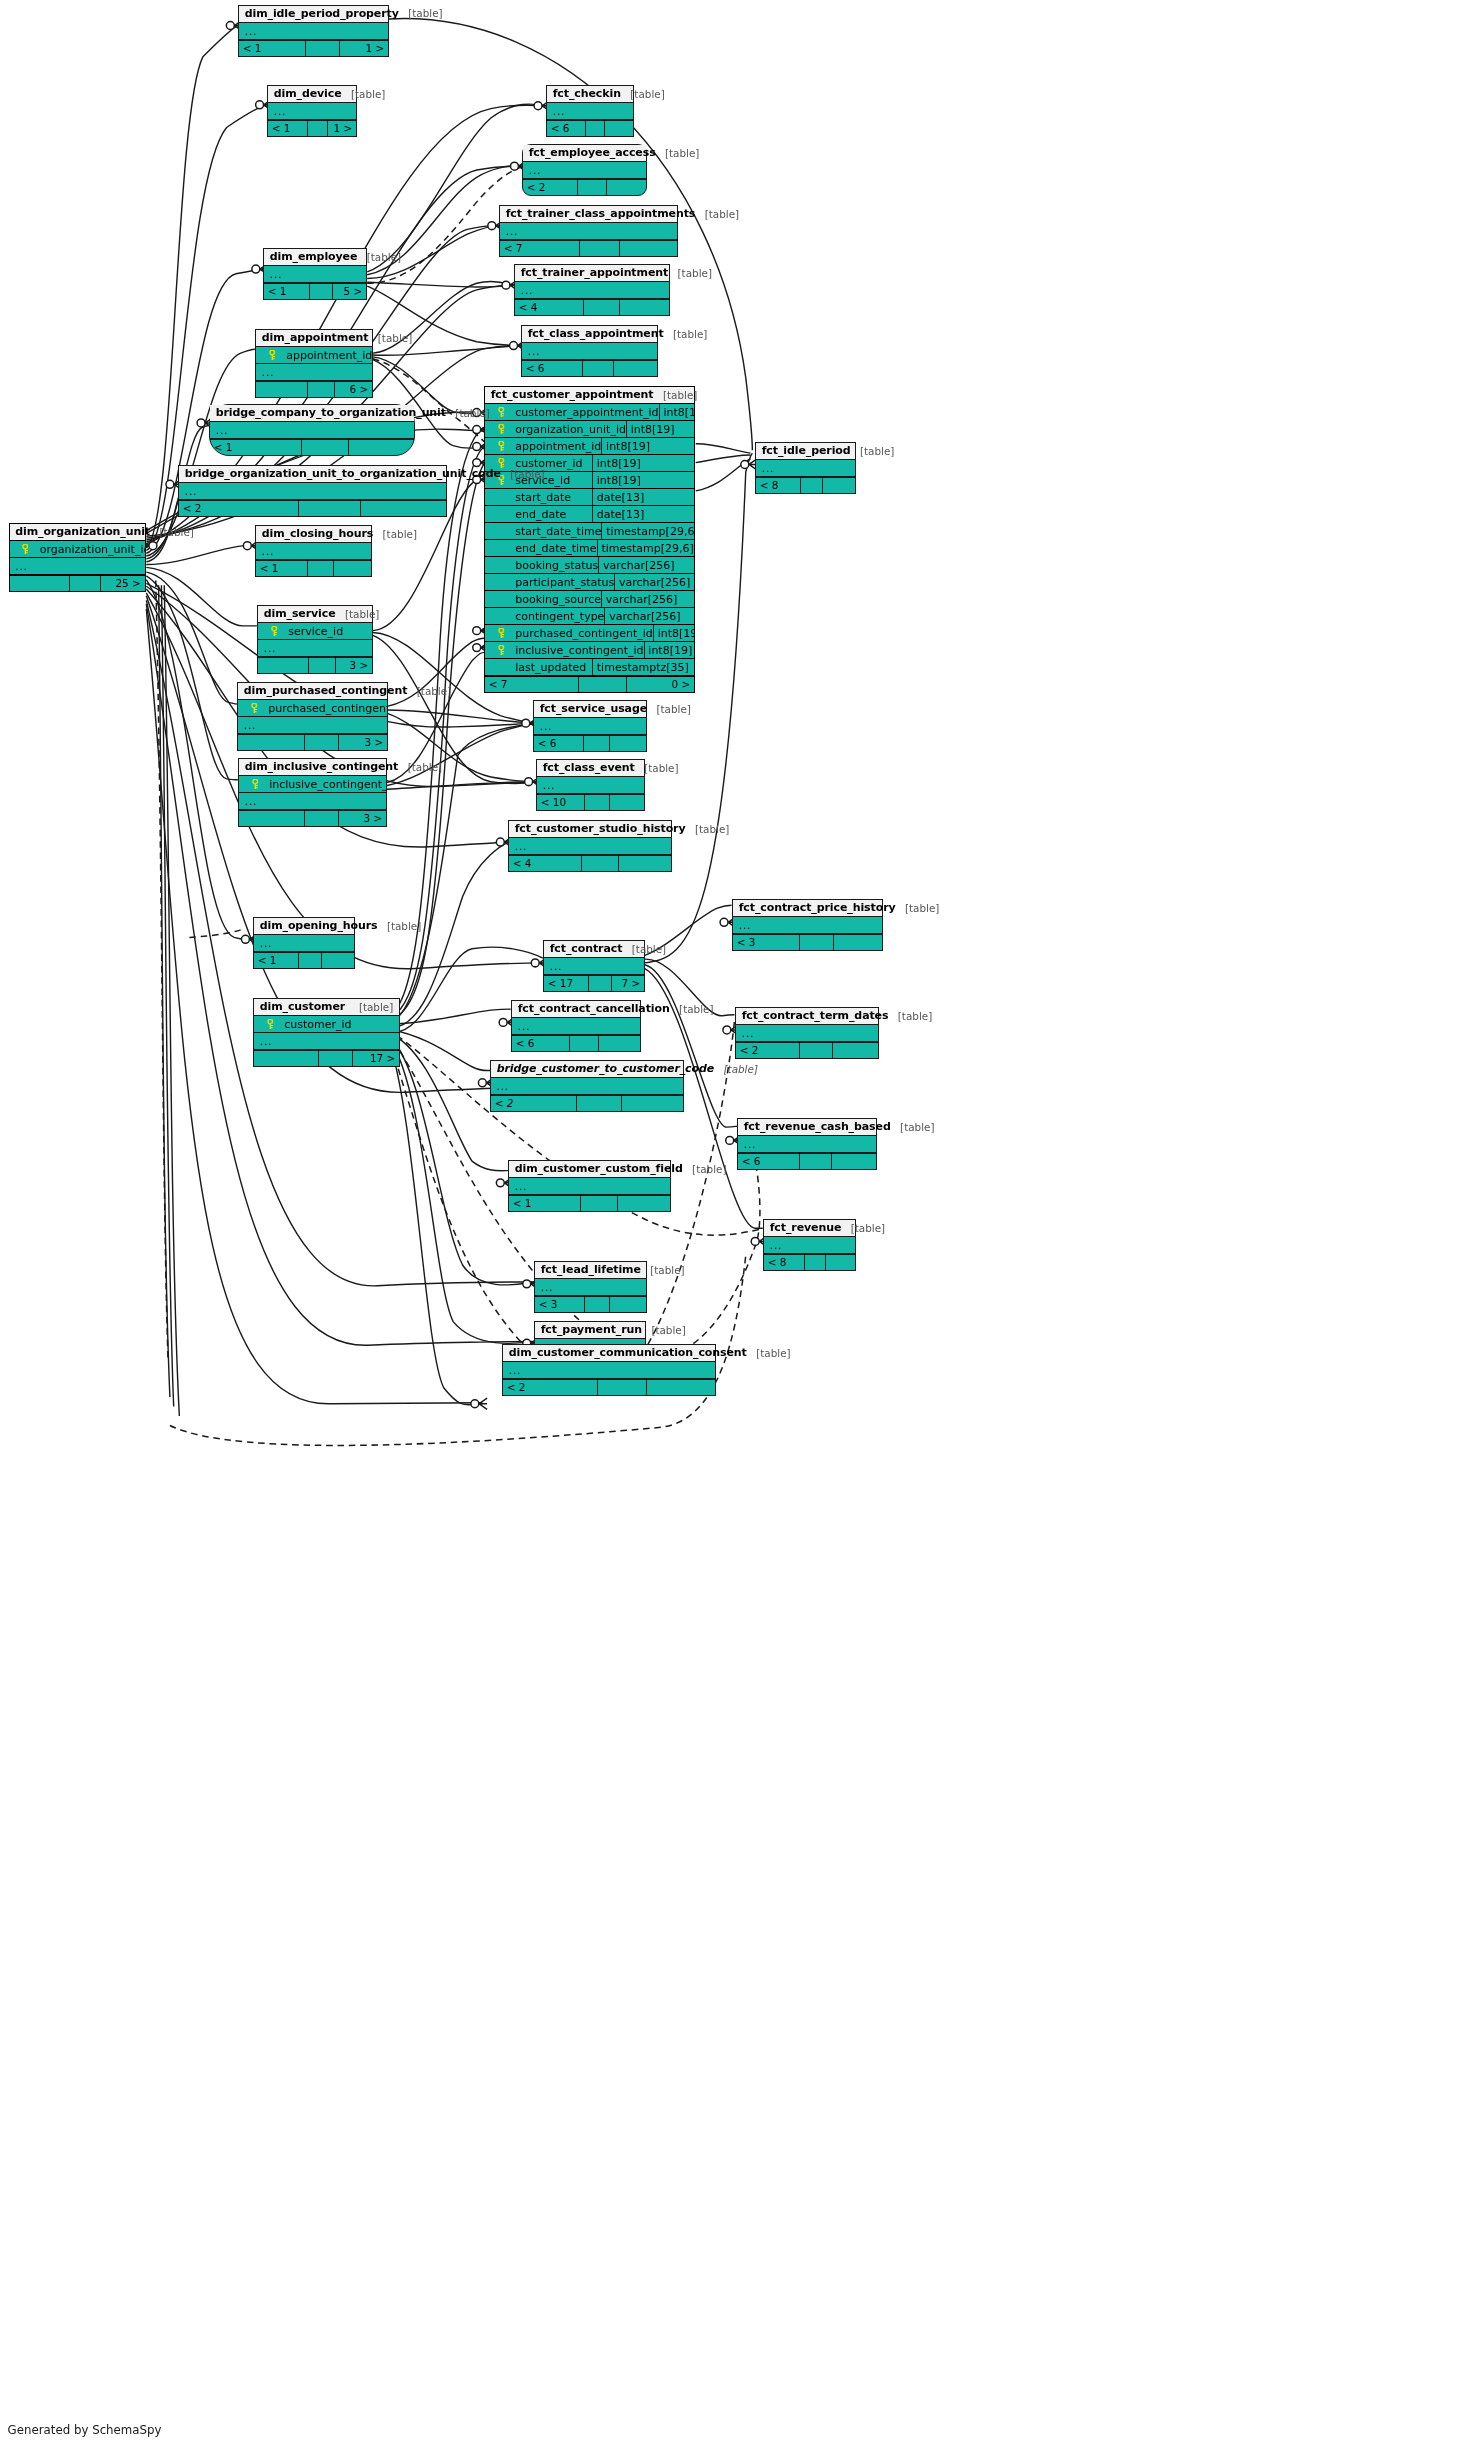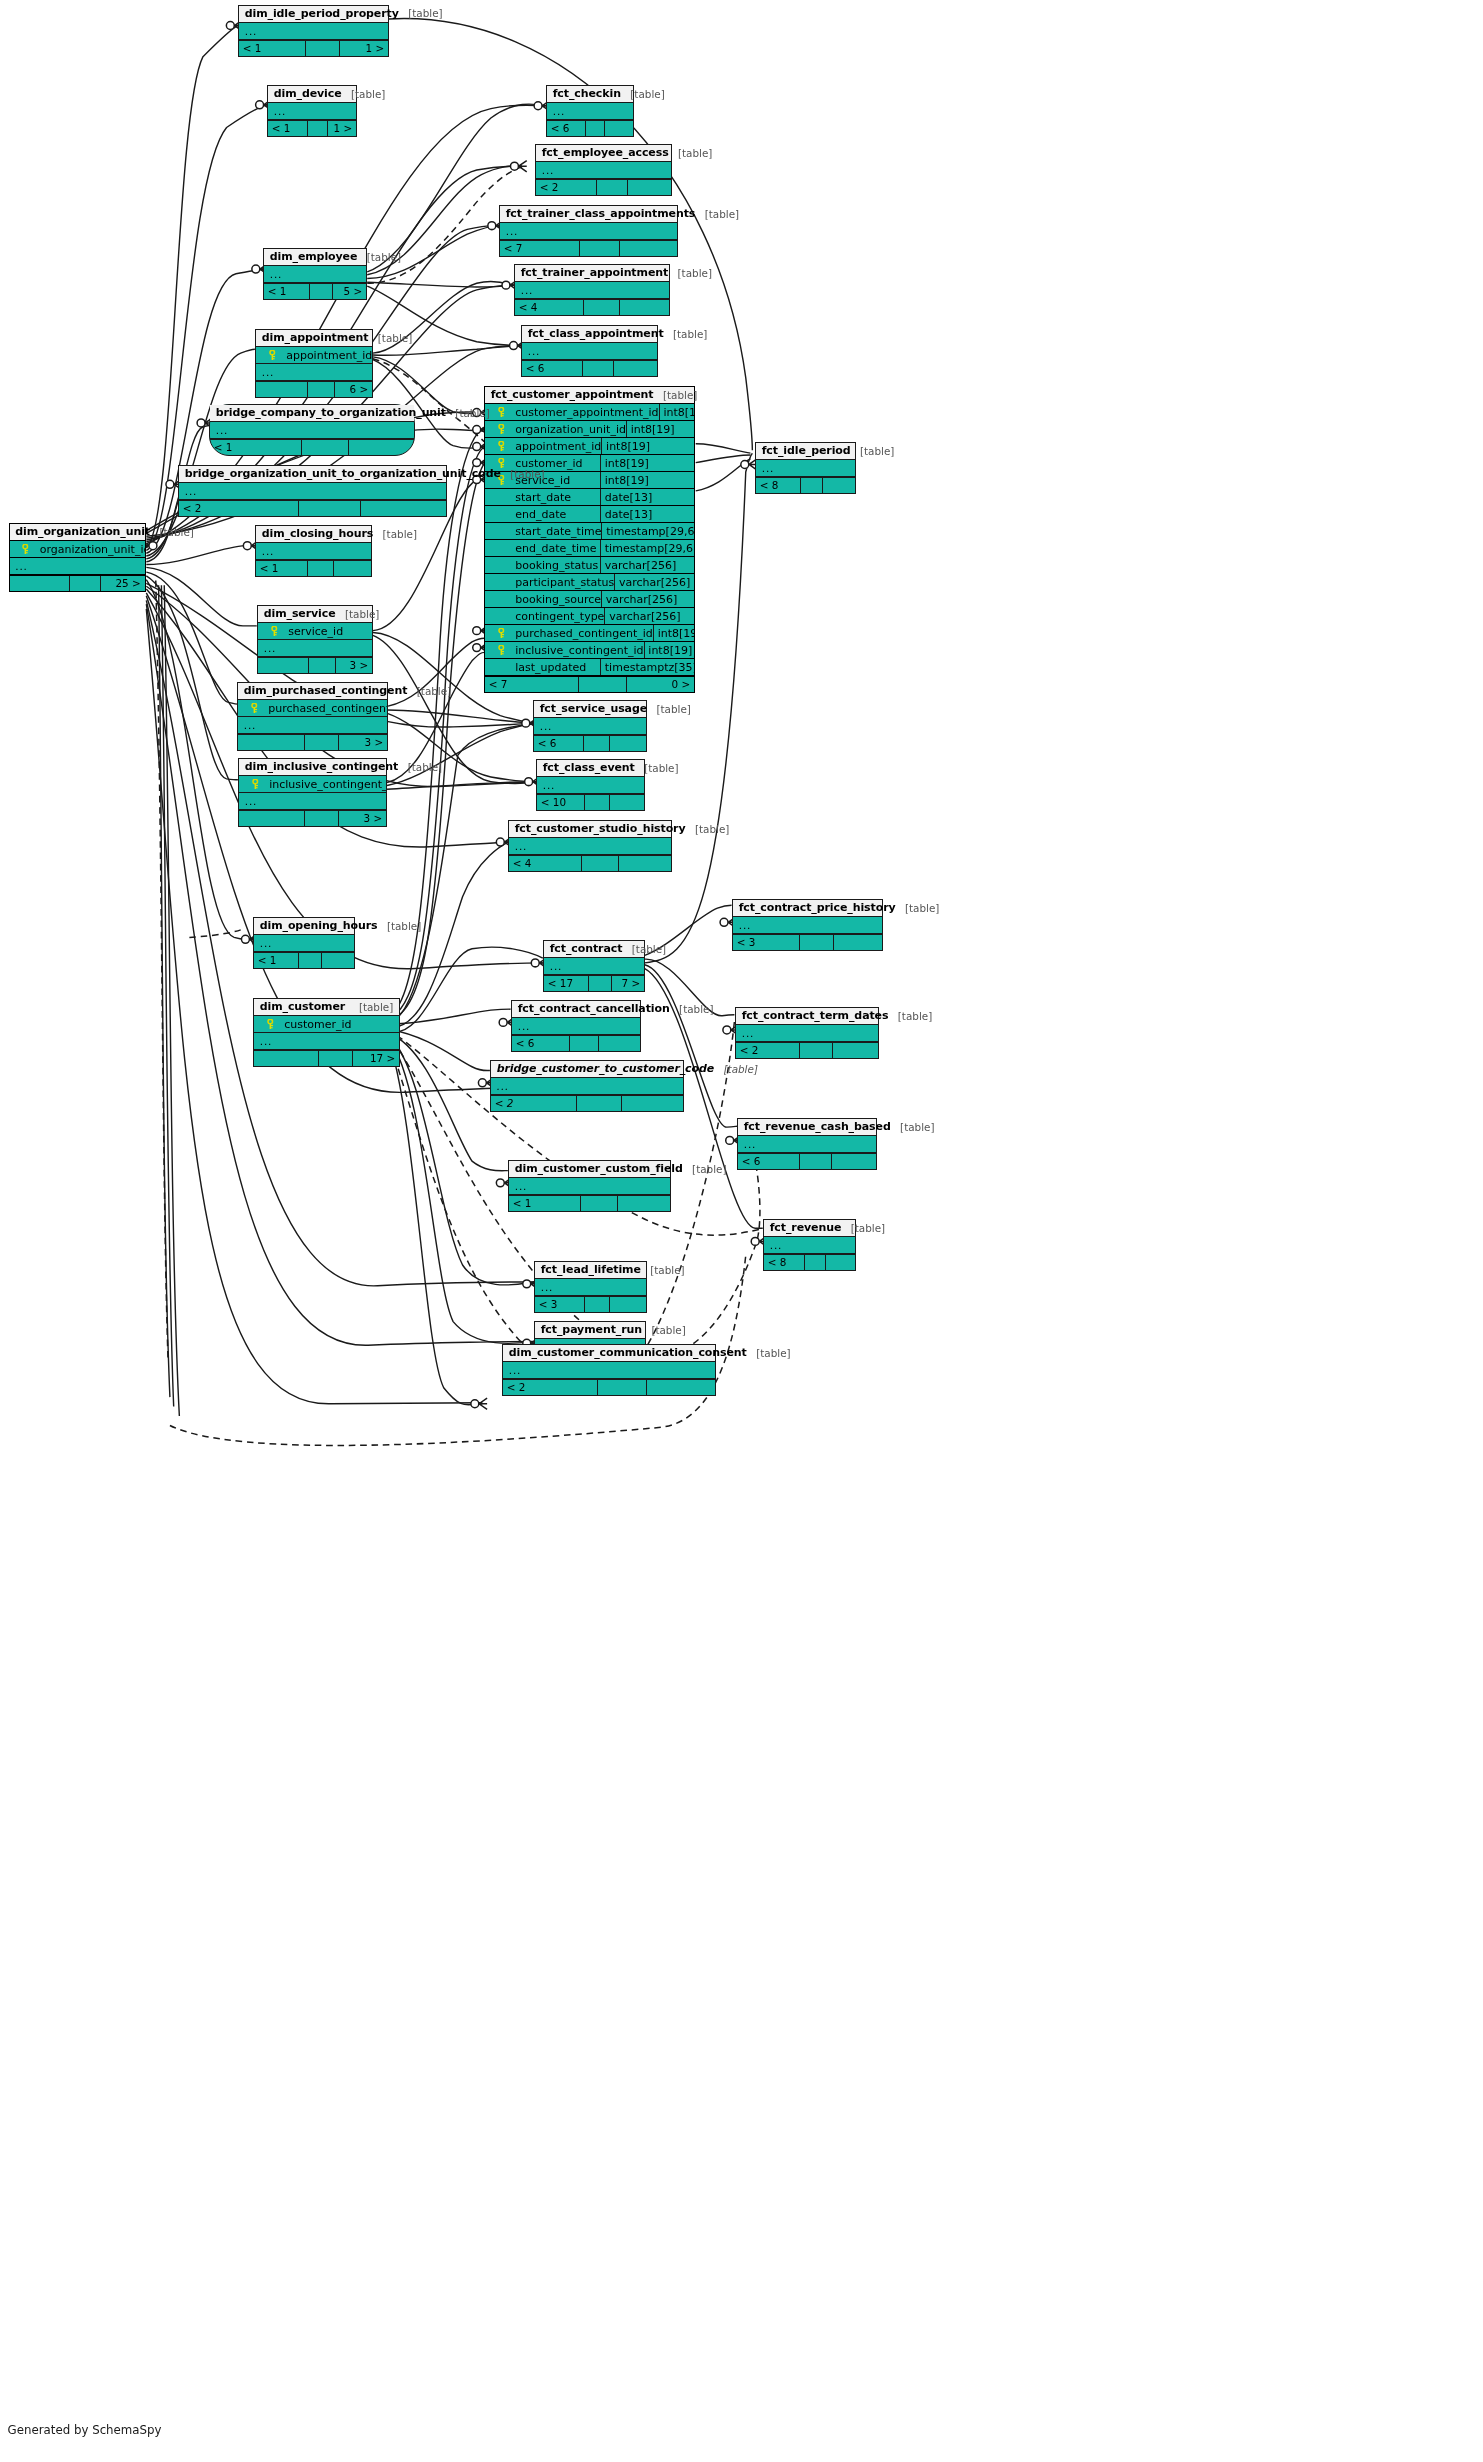--- a/index.html
+++ b/index.html
@@ -42,21 +42,21 @@
   }
   .tbl.thick .row{border-bottom:0.9px solid #000;}
   .row:last-child{border-bottom:none;}
   .row .kcell{width:24.5px;flex:0 0 24.5px;display:flex;align-items:center;justify-content:center;}
   .row .fname{flex:1 1 auto;padding-left:1.9px;}
   .row .ftype{
     flex:0 0 auto;width:94px;box-sizing:border-box;
     border-left:0.9px solid #1a1a1a;
     height:17px;line-height:17px;padding-left:3.8px;margin-left:auto;
   }
-  .row.withtype{padding-right:0;}
+  .row.withtype{padding-right:8px;}
   .ellip{font-size:10.4px;letter-spacing:0.9px;color:#000;}
 
   
   .foot{
     display:flex;height:16px;box-sizing:border-box;
     border-top:0.9px solid #1a1a1a;
   }
   .tbl.thick .foot{border-top:0.9px solid #000;}
   .foot .fc{
     border-right:0.9px solid #1a1a1a;box-sizing:border-box;
@@ -257,21 +257,21 @@
       <div class="row">
         <span class="kcell" style="flex: 0 0 0px; width: 0px;"></span>
         <span class="fname ellip">...</span>
       </div>
       <div class="foot">
         <div class="fc l" style="flex: 0 0 45%;">&lt; 6</div>
         <div class="fc l" style="flex: 0 0 23%;"></div>
         <div class="fc r" style="flex: 0 0 32%;"></div>
       </div>
     </div>
-    <div class="tbl" style="left: 535px; top: 144px; width: 137px;">
+    <div class="tbl" style="left: 522px; top: 144px; width: 125px; border-radius: 9px;">
       <div class="hdr">
         <span class="nm">fct_employee_access</span>
         <span class="tag">[table]</span>
       </div>
       <div class="row">
         <span class="kcell" style="flex: 0 0 0px; width: 0px;"></span>
         <span class="fname ellip">...</span>
       </div>
       <div class="foot">
         <div class="fc l" style="flex: 0 0 45%;">&lt; 2</div>

